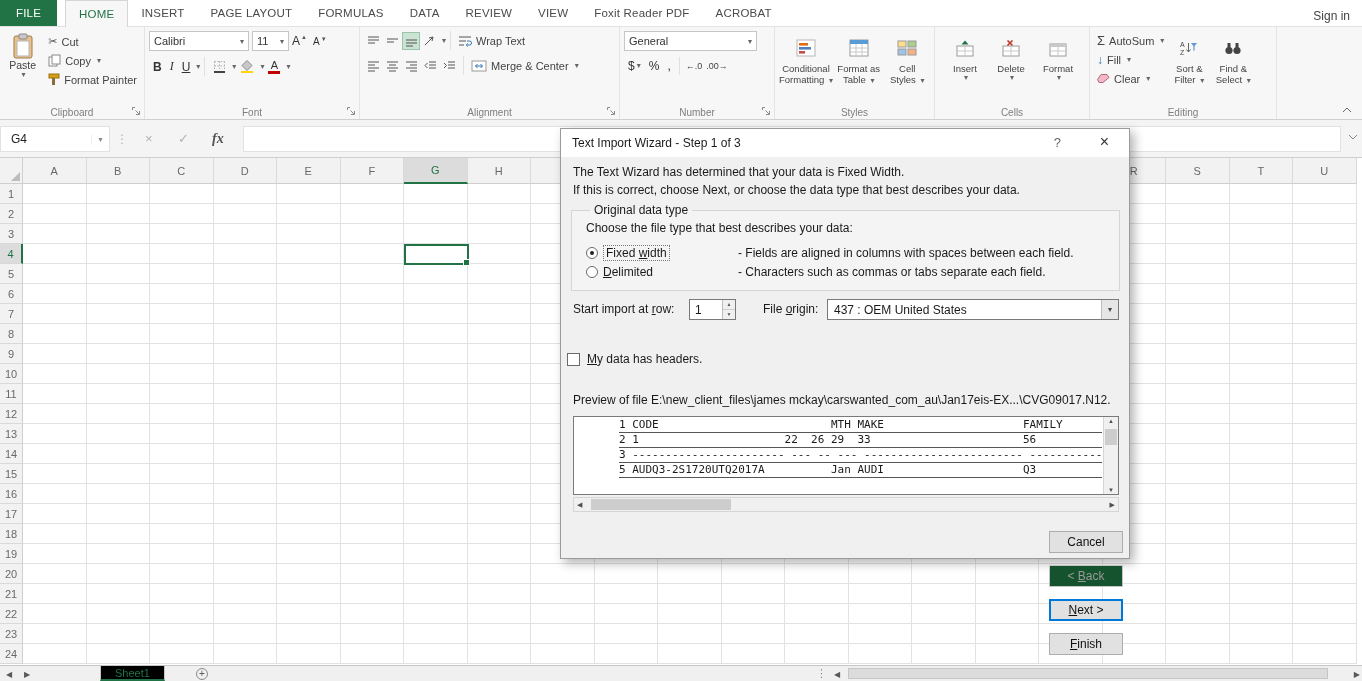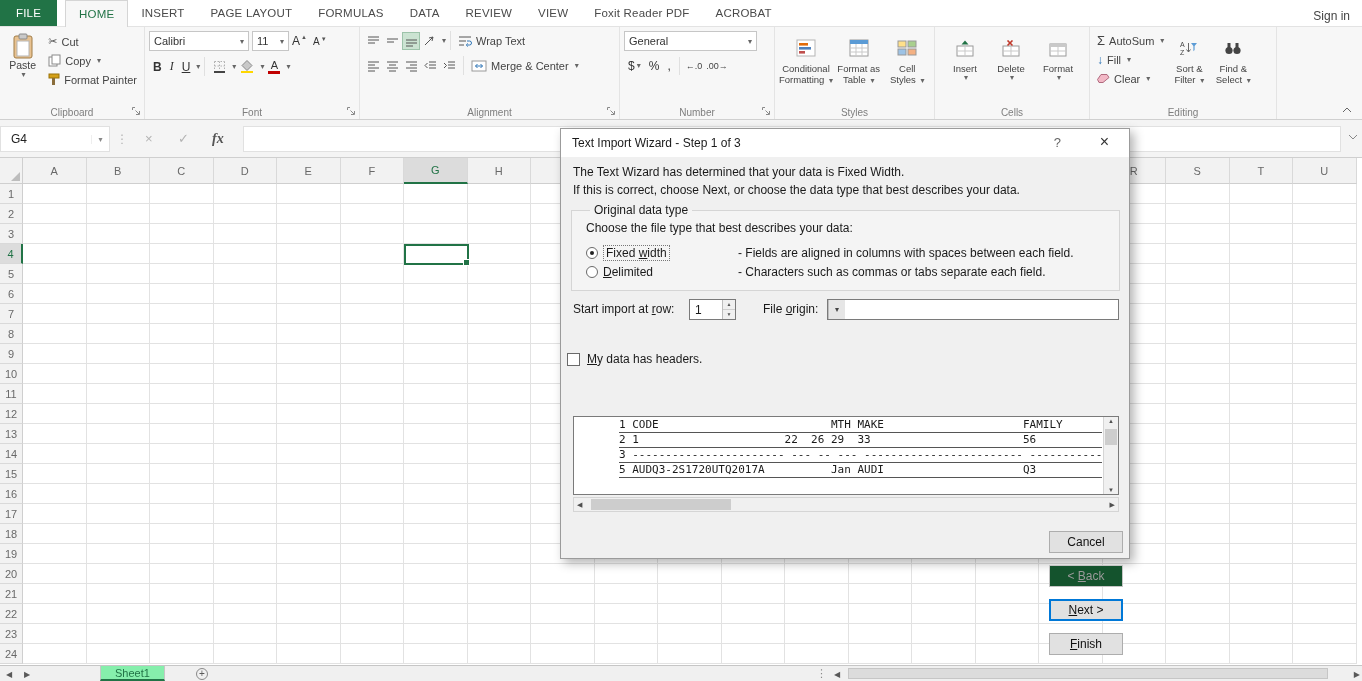--- a/index.html
+++ b/index.html
@@ -65,21 +65,21 @@
   .gridrow { display:flex; height:20px; }
   .rowh { width:23px; flex:none; background:#f2f2f2; border-right:1px solid #cfcfcf; border-bottom:1px solid #d9d9d9; color:#696969; font-size:11px; display:flex; align-items:center; justify-content:center; }
   .rowh.sel { background:#dcdcdc; color:#217346; border-right:2px solid #217346; }
   .cell { width:63.5px; flex:none; border-right:1px solid #e2e2e2; border-bottom:1px solid #e2e2e2; }
   .selbox { position:absolute; width:64.5px; height:21px; border:2px solid #217346; background:transparent; }
   .selbox::after { content:""; position:absolute; right:-3px; bottom:-3px; width:5px; height:5px; background:#217346; border:1px solid #fff; }
 
   
   .sheetbar { position:absolute; left:0; bottom:0; width:100%; height:16px; background:#f0f0f0; border-top:1px solid #c6c6c6; font-size:11px; }
   .snav { position:absolute; top:1px; font-size:8px; color:#595959; padding:3px 4px; }
-  .stab { position:absolute; left:100px; top:0; height:100%; background:#86efac; color:#217346; padding:0 14px; display:flex; align-items:center; border-left:1px solid #c6c6c6; border-right:1px solid #c6c6c6; border-bottom:2px solid #217346; font-size:11px; }
+  .stab { position:absolute; left:100px; top:0; height:100%; background:#000000; color:#217346; padding:0 14px; display:flex; align-items:center; border-left:1px solid #c6c6c6; border-right:1px solid #c6c6c6; border-bottom:2px solid #217346; font-size:11px; }
   .splus { position:absolute; left:196px; top:2px; width:12px; height:12px; border:1px solid #8a8a8a; border-radius:50%; color:#595959; font-size:10px; line-height:10px; text-align:center; }
   .sdots { position:absolute; left:816px; top:1px; color:#8a8a8a; font-size:11px; }
   .hscroll { position:absolute; left:832px; right:0; top:0; height:100%; background:#f0f0f0; }
   .hs-left { position:absolute; left:2px; top:4px; font-size:8px; color:#595959; }
   .hs-right { position:absolute; right:2px; top:4px; font-size:8px; color:#595959; }
   .hs-thumb { position:absolute; left:16px; top:2px; width:480px; height:11px; background:#dcdcdc; border:1px solid #c6c6c6; }
 
   
   .dialog { position:absolute; left:560px; top:128px; width:570px; height:431px; background:#f0f0f0; border:1px solid #9b9b9b; box-shadow:4px 4px 10px rgba(0,0,0,.3); z-index:60; font-size:12px; color:#1a1a1a; }
   .dlg-title { position:absolute; top:0; left:0; right:0; height:28px; background:#fff; display:flex; align-items:center; padding-left:11px; }
@@ -1156,29 +1156,31 @@
     <span class="ir-lbl1"><span>Start import at </span><span class="mn">r</span><span>ow:</span></span>
     <span class="spinner">
       <span class="spin-val">1</span>
       <span class="spin-btns">
           <span>▲</span>
           <span>▼</span>
         </span>
     </span>
     <span class="ir-lbl2"><span>File </span><span class="mn">o</span><span>rigin:</span></span>
     <span class="combo">
+      <span class="combo-val">437 : OEM United States</span>
       <span class="combo-arrow">▾</span>
     </span>
   </div>
 
   <div class="headers-row">
     <span class="checkbox"></span>
     <span><span></span><span class="mn">M</span><span>y data has headers.</span></span>
   </div>
 
+  <div class="preview-label">Preview of file E:\new_client_files\james mckay\carswanted_com_au\Jan17eis-EX...\CVG09017.N12.</div>
 
   <div class="preview-box">
     <div class="preview-lines">
         <div class="pline">1 CODE                          MTH MAKE                     FAMILY</div>
         <div class="pline">2 1                      22  26 29  33                       56</div>
         <div class="pline">3 ----------------------- --- -- --- ------------------------ ------------------</div>
         <div class="pline">5 AUDQ3-2S1720UTQ2017A          Jan AUDI                     Q3</div>
       </div>
     <div class="pv-vscroll">
       <span class="pv-up">▲</span>

